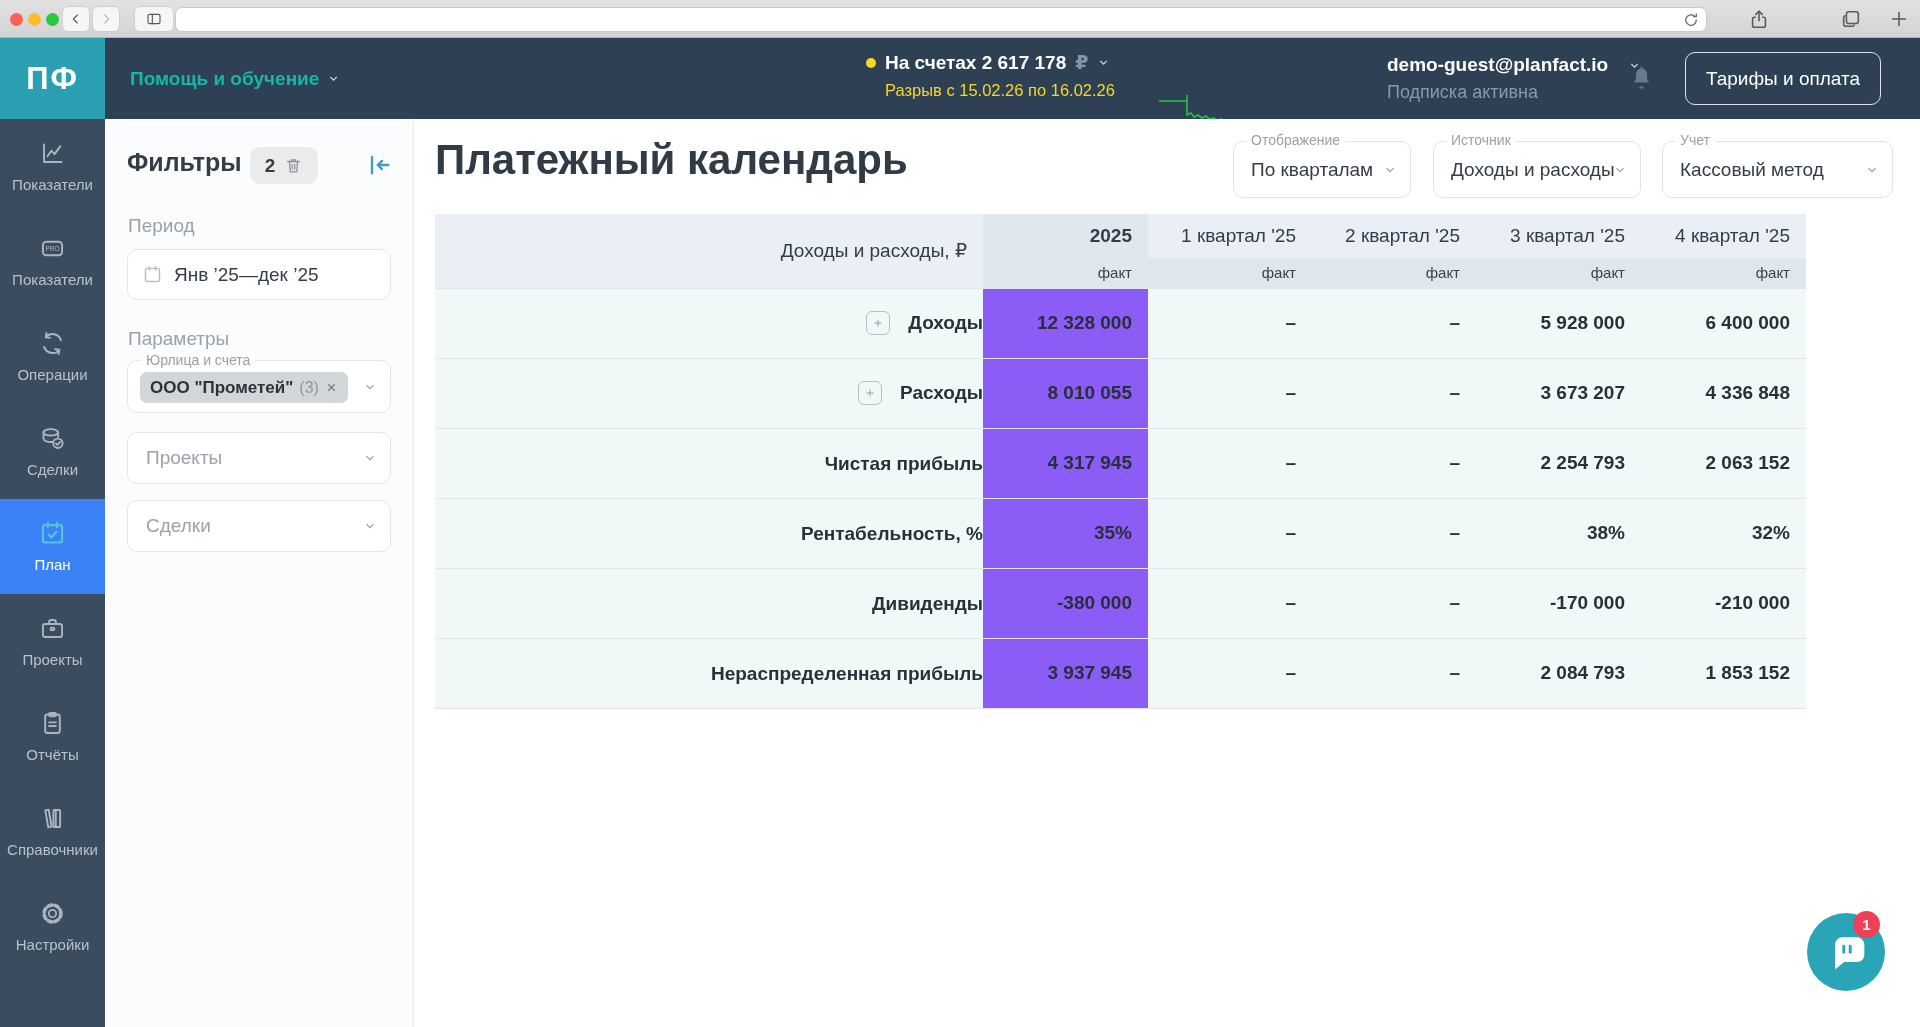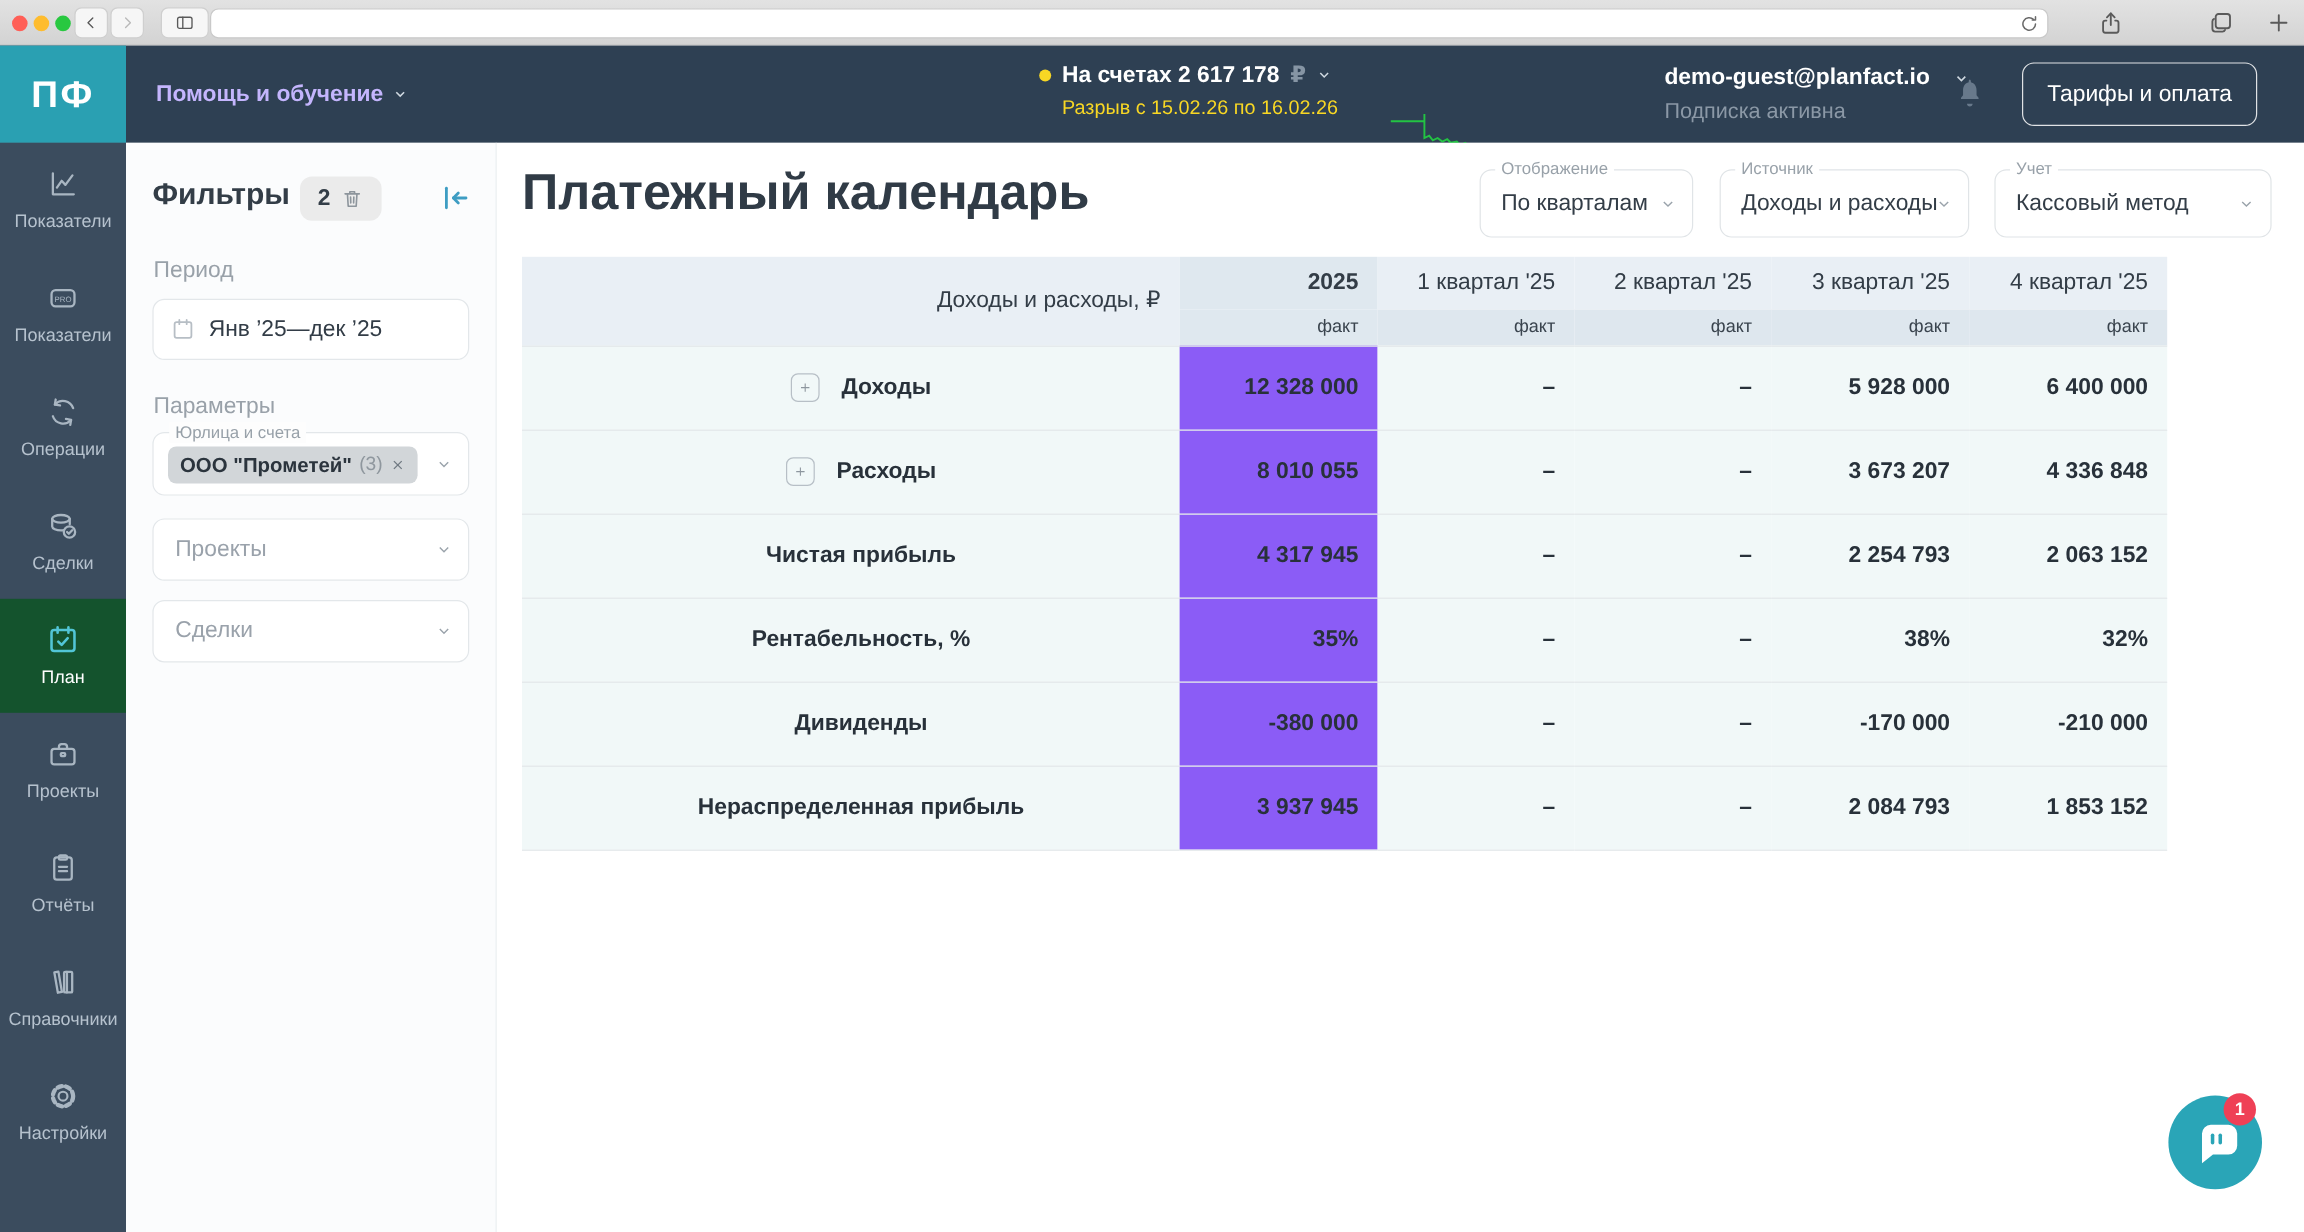--- a/index.html
+++ b/index.html
@@ -20,21 +20,21 @@
     border:1px solid #c9c9c9; border-radius:7px; }
   .urlfield .reload { position:absolute; right:6px; top:3px; width:18px; height:18px; color:#6a6a6a; }
   .chrome-ico { position:absolute; top:8px; width:22px; height:22px; color:#5a5a5a; }
 
   
   .topbar { position:absolute; left:0; top:38px; width:1920px; height:81px; background:#2e4053; }
   .logo { position:absolute; left:0; top:0; width:105px; height:81px; background:#2aa0b2;
     color:#fff; font-size:31px; font-weight:700; letter-spacing:2px;
     display:flex; align-items:center; justify-content:center; }
   .help-menu { position:absolute; left:130px; top:0; height:81px; display:flex; align-items:center; gap:8px;
-    color:#c4b5fd; font-size:19px; font-weight:700; cursor:pointer; }
+    color:#14b8a6; font-size:19px; font-weight:700; cursor:pointer; }
   .chev-w { width:13px; height:13px; stroke:#cfd8e0; fill:none; stroke-width:2.4; }
   .balance { position:absolute; left:866px; top:13px; }
   .bal-line1 { display:flex; align-items:center; gap:9px; color:#fff; font-size:19px; font-weight:700; cursor:pointer; }
   .bal-dot { width:10px; height:10px; border-radius:50%; background:#f8d724; }
   .bal-rub { color:#8695a4; font-weight:700; }
   .bal-line2 { margin:7px 0 0 19px; color:#f8d724; font-size:16.5px; }
   .spark { position:absolute; left:1157px; top:55px; width:140px; height:42px; }
   .user { position:absolute; left:1387px; top:16px; cursor:pointer; }
   .user-line1 { display:flex; align-items:center; gap:20px; color:#fff; font-size:19px; font-weight:700; }
   .user-line2 { margin-top:6px; color:#8b98a6; font-size:18px; }
@@ -43,21 +43,21 @@
     border:1.5px solid rgba(255,255,255,.85); border-radius:10px; color:#fff; font-size:19px;
     font-family:inherit; cursor:pointer; }
 
   
   .nav { position:absolute; left:0; top:119px; bottom:0; width:105px; background:#3b4c5e;
     display:flex; flex-direction:column; }
   .nav-item { height:95px; display:flex; flex-direction:column; align-items:center; justify-content:center;
     gap:9px; cursor:pointer; }
   .nav-item svg { width:27px; height:27px; color:#a9b6c2; }
   .nav-label { font-size:15px; color:#b6c2ce; }
-  .nav-item.active { background:#14532d; }
+  .nav-item.active { background:#3b82f6; }
   .nav-item.active svg { color:#52c5d6; }
   .nav-item.active .nav-label { color:#fff; }
 
   
   .filters { position:absolute; left:105px; top:119px; bottom:0; width:309px; background:#fbfcfd;
     border-right:1px solid #e9edef; }
   .filters-title { position:absolute; left:22px; top:29px; font-size:25px; font-weight:700; color:#333d47; }
   .filters-badge { position:absolute; left:145px; top:28px; width:68px; height:37px; background:#ebebeb;
     border-radius:10px; display:flex; align-items:center; justify-content:center; gap:9px; cursor:pointer; }
   .filters-badge .cnt { font-size:19px; font-weight:700; color:#333d47; }
@@ -98,21 +98,21 @@
   table.plan { position:absolute; left:21px; top:95px; width:1371px; border-collapse:collapse; table-layout:fixed; }
   table.plan th, table.plan td { font-size:19px; color:#28313a; }
   th.corner { background:#efefef; text-align:left; padding-left:17px; font-size:20px; font-weight:700; color:#333b43; }
   tr.years th { height:44px; text-align:right; padding-right:16px; font-weight:400; background:#e9eff5; color:#333d47; }
   tr.years th.ycol { background:#dfe8ef; font-weight:700; }
   tr.subs th { height:30px; text-align:right; padding-right:16px; font-size:15px; font-weight:400;
     background:#dee7ee; color:#3a444e; }
   tr.subs th.ycol { background:#dfe8ef; }
   tbody td { height:70px; border-top:1px solid #e2e6e9; background:#f1f8f8; }
   tbody tr:last-child td { border-bottom:1px solid #e2e6e9; }
-  td.rlabel { text-align:center; padding-left:17px; font-weight:700; }
+  td.rlabel { text-align:right; padding-left:17px; font-weight:700; }
   td.val { text-align:right; padding-right:16px; font-weight:700; }
   td.val.ycol { background:#8b5cf6; }
   .expand { display:inline-flex; width:24px; height:24px; border:1.5px solid #b7bfc6; border-radius:6px;
     align-items:center; justify-content:center; margin-right:13px; vertical-align:middle; cursor:pointer; }
   .expand svg { width:12px; height:12px; stroke:#8d969e; stroke-width:1.8; }
   td.rlabel span.lbl { vertical-align:middle; }
 
   
   .chat-fab { position:absolute; left:1807px; top:913px; width:78px; height:78px; border-radius:50%;
     background:#2aa5b7; cursor:pointer; display:flex; align-items:center; justify-content:center; }

